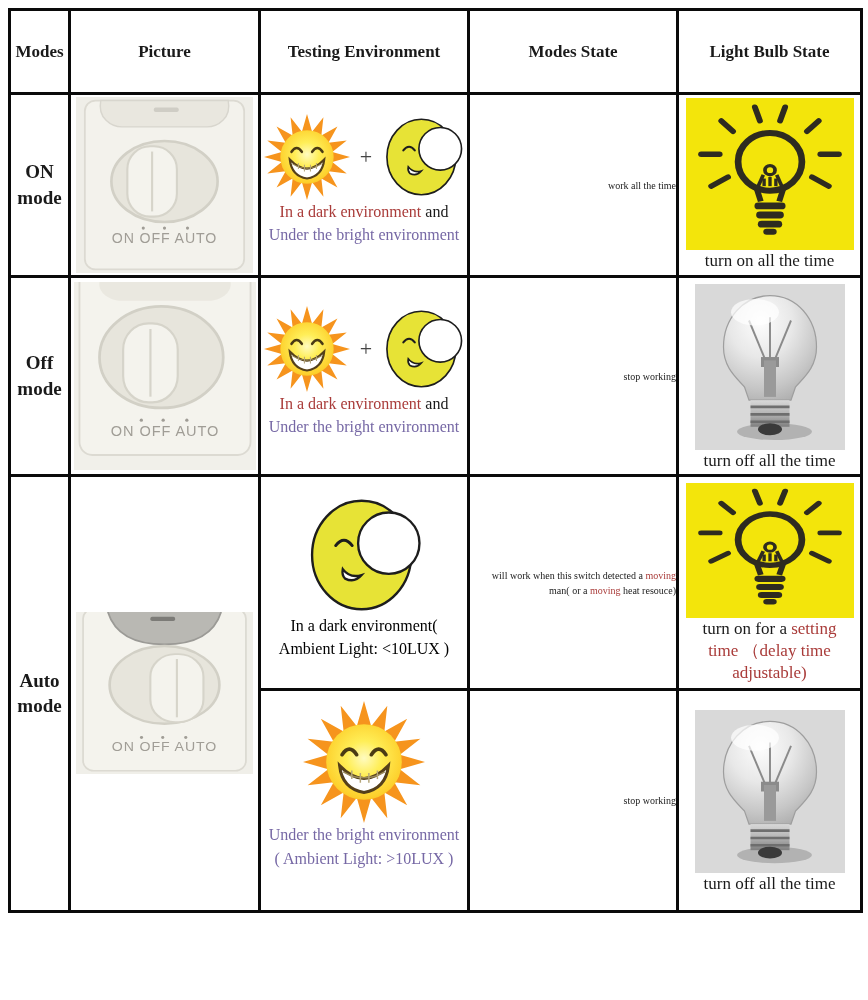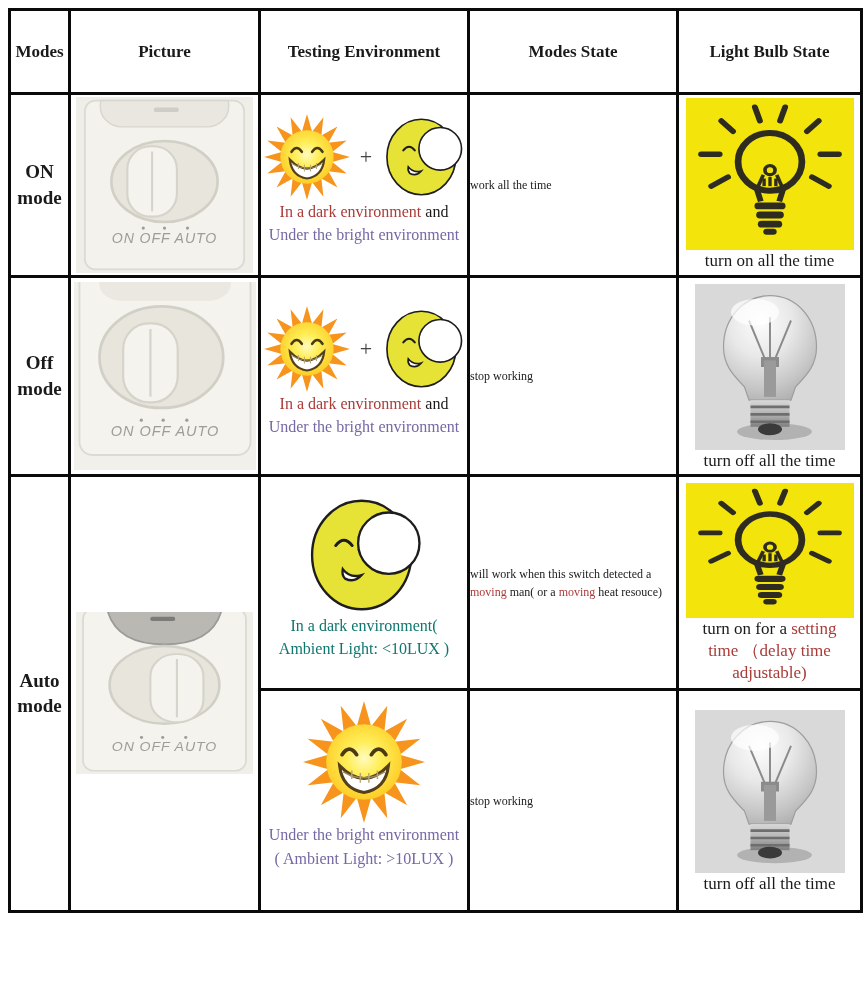--- a/index.html
+++ b/index.html
@@ -3,29 +3,29 @@
 <meta charset="utf-8">
 <style>
   html,body{margin:0;padding:0;background:#ffffff;}
   .page{position:relative;width:868px;height:1000px;background:#fff;
         font-family:"Liberation Serif", serif;color:#1a1a1a;overflow:hidden;}
   table.main{position:absolute;left:8px;top:8px;border-collapse:collapse;table-layout:fixed;width:852px;}
   table.main th, table.main td{border:3px solid #0a0a0a;padding:0;vertical-align:middle;overflow:hidden;}
   th{font-size:17px;font-weight:bold;text-align:center;padding:4px;}
   .mode-cell{font-size:19px;font-weight:bold;text-align:center;line-height:1.35;}
   
-  .pic-cell{vertical-align:middle;text-align:center;font-style:italic;}
+  .pic-cell{vertical-align:middle;text-align:center;}
   .switch-photo{display:block;margin:0 auto;}
   
   .test-flex{display:flex;flex-direction:column;align-items:center;justify-content:space-between;height:100%;box-sizing:border-box;}
   .icon-row{display:flex;align-items:center;justify-content:center;gap:10px;}
   .plus{font-size:22px;color:#444;line-height:1;}
   .env-text{font-size:16px;line-height:1.45;text-align:center;}
   
-  .sw-cell{font-size:12px;line-height:1.5;text-align:left;padding:4px 8px;}
+  .sw-cell{font-size:10px;line-height:1.5;text-align:right;padding:4px 8px;}
   
   .bulb-flex{display:flex;flex-direction:column;align-items:center;justify-content:space-between;height:100%;box-sizing:border-box;padding:3px 2px 2px 2px;}
   .bulb-img{display:block;}
   .bulb-caption{font-size:17px;line-height:1.3;text-align:center;}
   
   .note-box{position:absolute;left:8px;top:893px;width:846px;height:88px;border:3px solid #0a0a0a;
             box-sizing:content-box;display:flex;align-items:center;}
   .note-text{font-size:17.5px;font-weight:bold;line-height:1.75;padding:0 14px 6px 18px;}
   .note-title{margin-right:14px;}
   svg text{font-family:"Liberation Sans", sans-serif;}
@@ -242,21 +242,21 @@
               <circle cx="49" cy="77.5" r="0.9" fill="#a09d96"></circle>
               <circle cx="62" cy="77.5" r="0.9" fill="#a09d96"></circle>
           <text x="50" y="86" text-anchor="middle" font-size="8" fill="#a09d96" letter-spacing="0.5">ON OFF AUTO</text>
         </svg>
       </td>
       <td>
         <div class="test-flex" style="padding:14px 4px 24px 4px;">
           <svg width="118" height="118" viewBox="0 0 100 100">
                 <use href="#icon-moon"></use>
               </svg>
-          <div class="env-text" style="color: #0f766e;">
+          <div class="env-text" style="color: #000000;">
             <span>In a dark environment(</span><br>
             <span>Ambient Light: &lt;10LUX )</span>
           </div>
         </div>
       </td>
       <td class="sw-cell">
         <span>will work when this switch detected a </span><span style="color: rgb(169, 59, 57);">moving</span><span> man( or a </span><span style="color: rgb(169, 59, 57);">moving</span><span> heat resouce)</span>
       </td>
       <td>
         <div class="bulb-flex" style="padding:6px 2px 4px 2px;">

